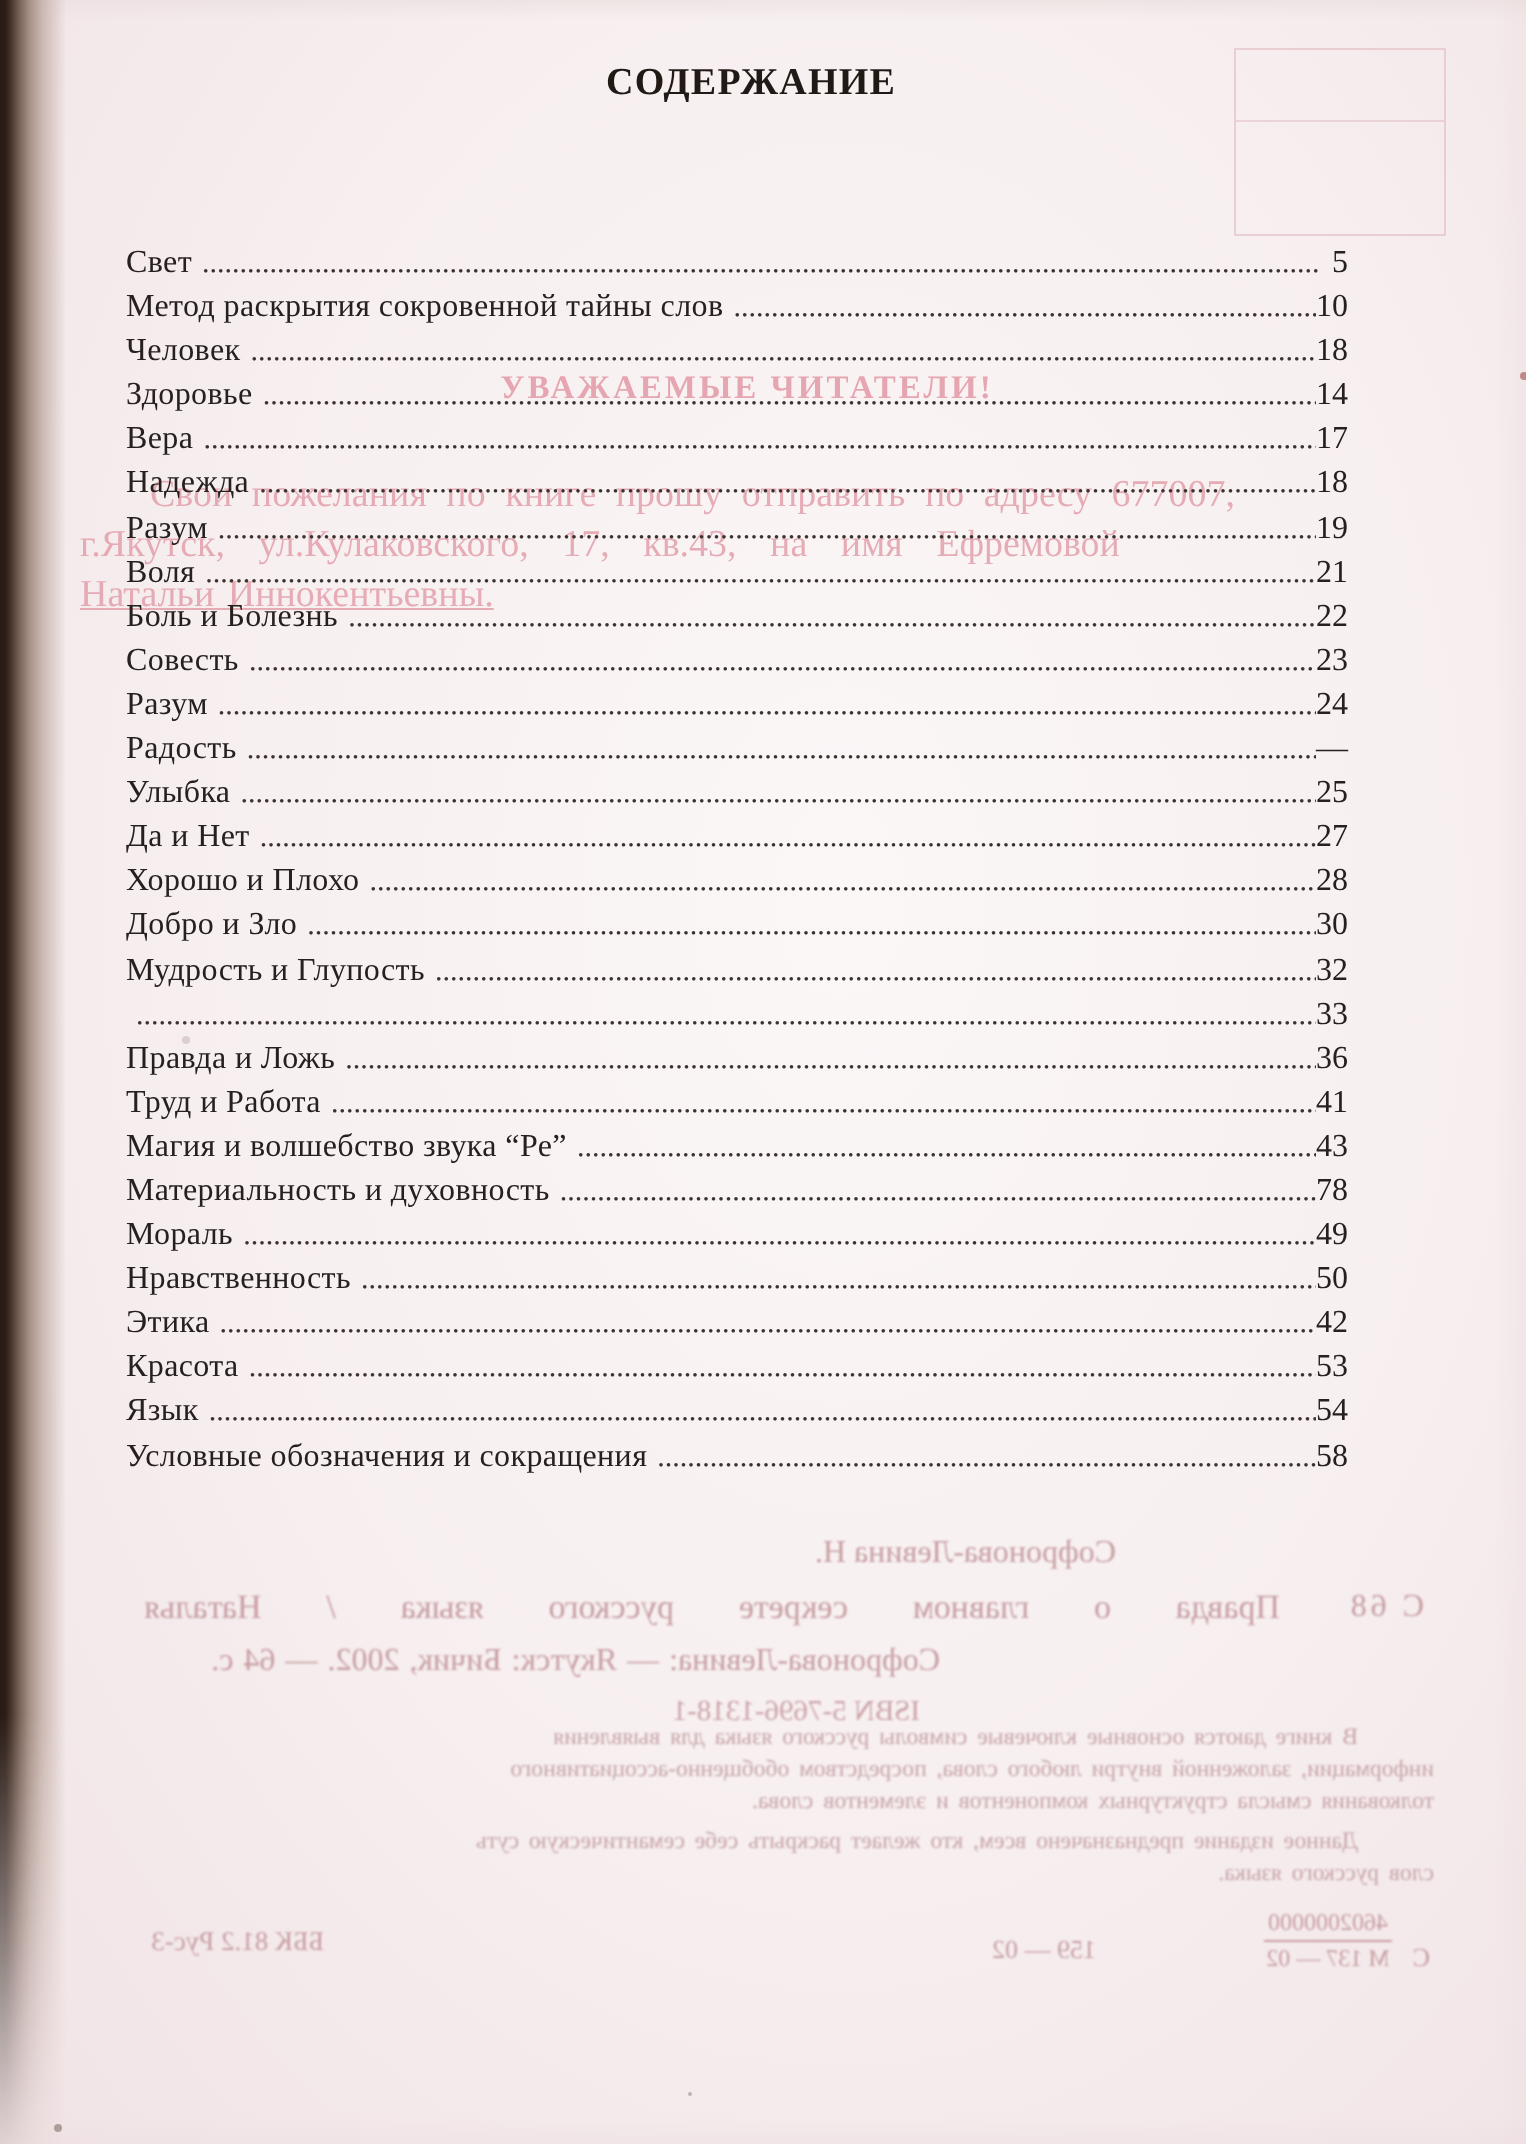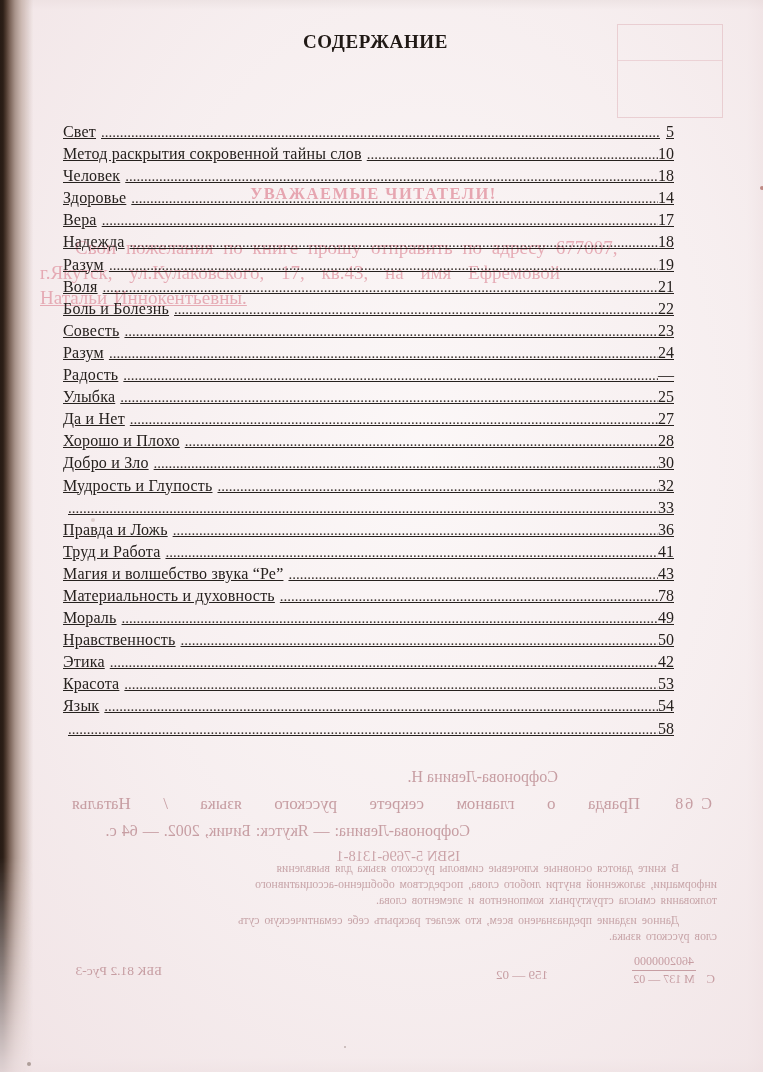--- a/index.html
+++ b/index.html
@@ -34,21 +34,21 @@
   
   .ghost-front{position:absolute;left:0;top:0;width:100%;height:100%;color:#e19aa6;filter:blur(.35px);pointer-events:none;border-radius:30px;}
   .gf-heading{position:absolute;top:184px;left:0;width:100%;text-align:center;margin-left:-8px;
     font-size:16.5px;font-weight:bold;letter-spacing:1.5px;color:#e293a0;opacity:.8;}
   .gf-line{position:absolute;font-size:19px;opacity:.8;white-space:nowrap;text-align:center;}
   .gf-line.l0{top:237px;left:75px;word-spacing:5px;}
   .gf-line.l1{top:262px;left:40px;word-spacing:12px;}
   .gf-line.l2{top:287px;left:40px;word-spacing:2px;text-decoration:underline;}
   
   .toc{position:absolute;top:121px;left:63px;right:89px;color:#26211e;}
-  .toc-row{display:flex;align-items:flex-end;height:22.1px;line-height:22.1px;text-decoration:underline;}
+  .toc-row{display:flex;align-items:flex-end;height:22.1px;line-height:22.1px;}
   .toc-label{white-space:nowrap;font-size:16px;letter-spacing:.2px;}
   .toc-dots{flex:1;overflow:hidden;white-space:nowrap;font-size:15px;color:#3a322e;padding:0 3px 0 5px;}
   .toc-page{white-space:nowrap;font-size:16px;min-width:14px;text-align:right;}
   
   .ghost-back{
     position:absolute;left:40px;top:768px;width:680px;height:252px;
     transform:scaleX(-1);color:#c79ea3;filter:blur(.4px);pointer-events:none;
   }
   .gb-author{position:absolute;left:162px;top:0;font-size:16px;}
   .gb-code{position:absolute;left:8px;top:27px;font-size:16px;letter-spacing:2px;}
@@ -242,20 +242,21 @@
     <span class="toc-page">53</span>
   </div>
 
   <div class="toc-row">
     <span class="toc-label">Язык</span>
     <span class="toc-dots" aria-hidden="true">....................................................................................................................................................................................</span>
     <span class="toc-page">54</span>
   </div>
 
   <div class="toc-row">
+    <span class="toc-label">Условные обозначения и сокращения</span>
     <span class="toc-dots" aria-hidden="true">....................................................................................................................................................................................</span>
     <span class="toc-page">58</span>
   </div>
 </div>
 
   <div class="ghost-back">
     <div class="gb-author">Софронова-Левина Н.</div>
     <div class="gb-code">С 68</div>
     <div class="gb-bib1">Правда о главном секрете русского языка / Наталья</div>
     <div class="gb-bib2">Софронова-Левина: — Якутск: Бичик, 2002. — 64 с.</div>

